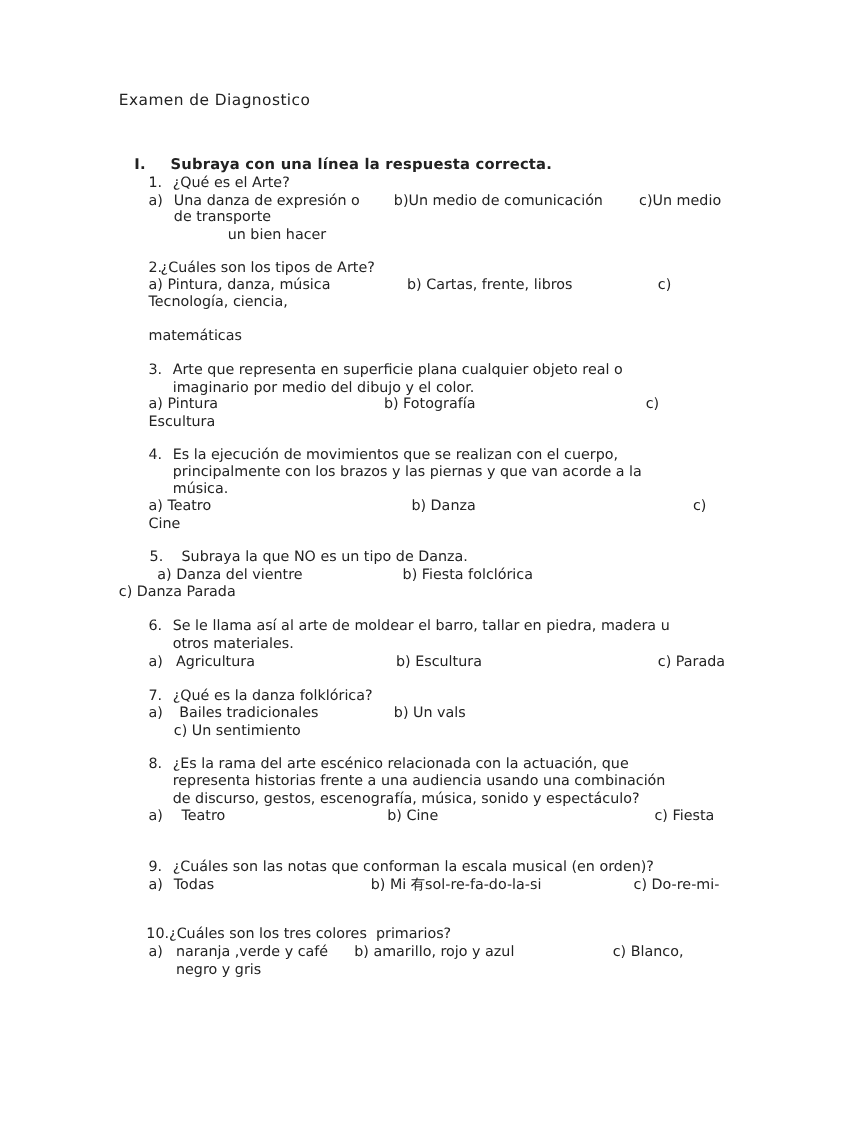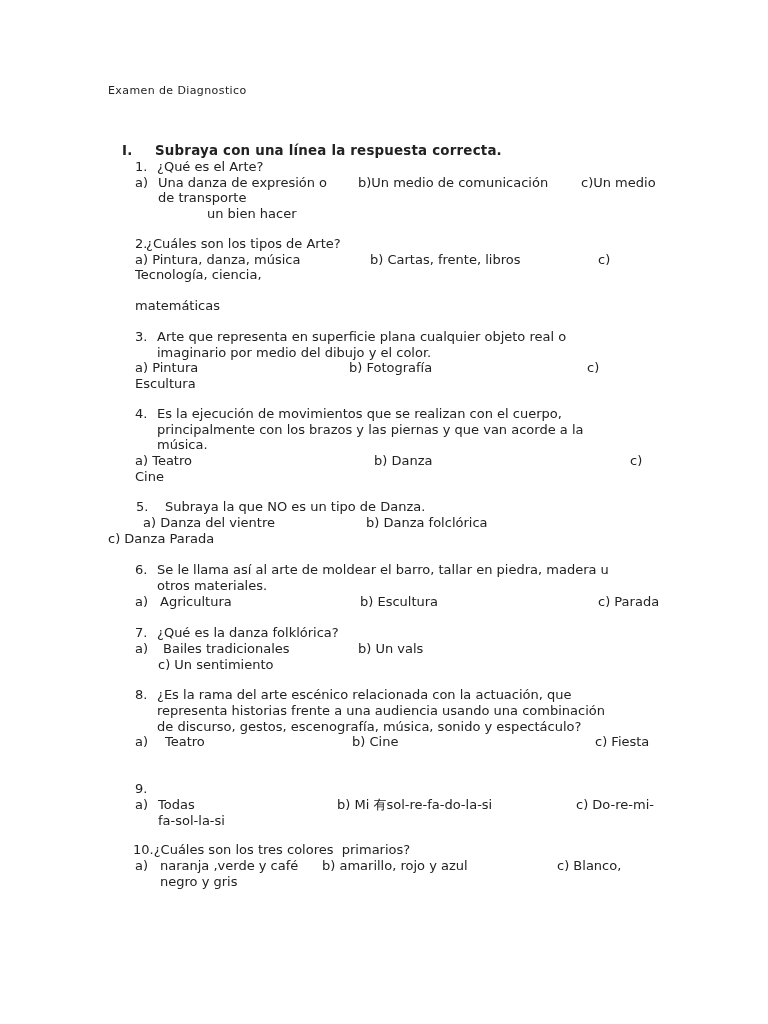--- a/index.html
+++ b/index.html
@@ -9,21 +9,21 @@
     height:1024px;
     background:#ffffff;
     font-family:"DejaVu Sans","Liberation Sans",sans-serif;
     font-size:13px;
     color:#222222;
     overflow:hidden;
   }
   .ln { position:absolute; left:0; width:100%; height:16px; line-height:16px; }
   .ln span { position:absolute; top:0; white-space:pre; }
   .heading { font-weight:bold; font-size:13.4px; letter-spacing:0.2px; }
-  .title { font-size:11px; letter-spacing:0.4px; }
+  .title { font-size:14px; letter-spacing:0.4px; }
 </style>
 </head>
 <body>
 
 <div class="page">
 
   <div class="ln" style="top:83px">
     <span class="title" style="left:108px">Examen de Diagnostico</span>
   </div>
 
@@ -99,21 +99,21 @@
   <div class="ln" style="top:469px">
     <span style="left:135px">Cine</span>
   </div>
 
   <div class="ln" style="top:499px">
     <span style="left:136px">5.</span>
     <span style="left:165px">Subraya la que NO es un tipo de Danza.</span>
   </div>
   <div class="ln" style="top:515px">
     <span style="left:143px">a) Danza del vientre</span>
-    <span style="left:366px">b) Danza folclórica</span>
+    <span style="left:366px">b) Fiesta folclórica</span>
   </div>
   <div class="ln" style="top:531px">
     <span style="left:108px">c) Danza Parada</span>
   </div>
 
   <div class="ln" style="top:562px">
     <span style="left:135px">6.</span>
     <span style="left:157px">Se le llama así al arte de moldear el barro, tallar en piedra, madera u</span>
   </div>
   <div class="ln" style="top:578px">
@@ -151,29 +151,27 @@
   </div>
   <div class="ln" style="top:734px">
     <span style="left:135px">a)</span>
     <span style="left:165px">Teatro</span>
     <span style="left:352px">b) Cine</span>
     <span style="left:595px">c) Fiesta</span>
   </div>
 
   <div class="ln" style="top:781px">
     <span style="left:135px">9.</span>
+    <span style="left:157px">¿Cuáles son las notas que conforman la escala musical (en orden)?</span>
   </div>
   <div class="ln" style="top:797px">
     <span style="left:135px">a)</span>
     <span style="left:158px">Todas</span>
     <span style="left:337px">b) Mi 有sol-re-fa-do-la-si</span>
     <span style="left:576px">c) Do-re-mi-</span>
-  </div>
-  <div class="ln" style="top:813px">
-    <span style="left:158px">fa-sol-la-si</span>
   </div>
 
   <div class="ln" style="top:842px">
     <span style="left:133px">10.¿Cuáles son los tres colores  primarios?</span>
   </div>
   <div class="ln" style="top:858px">
     <span style="left:135px">a)</span>
     <span style="left:160px">naranja ,verde y café</span>
     <span style="left:322px">b) amarillo, rojo y azul</span>
     <span style="left:557px">c) Blanco,</span>

